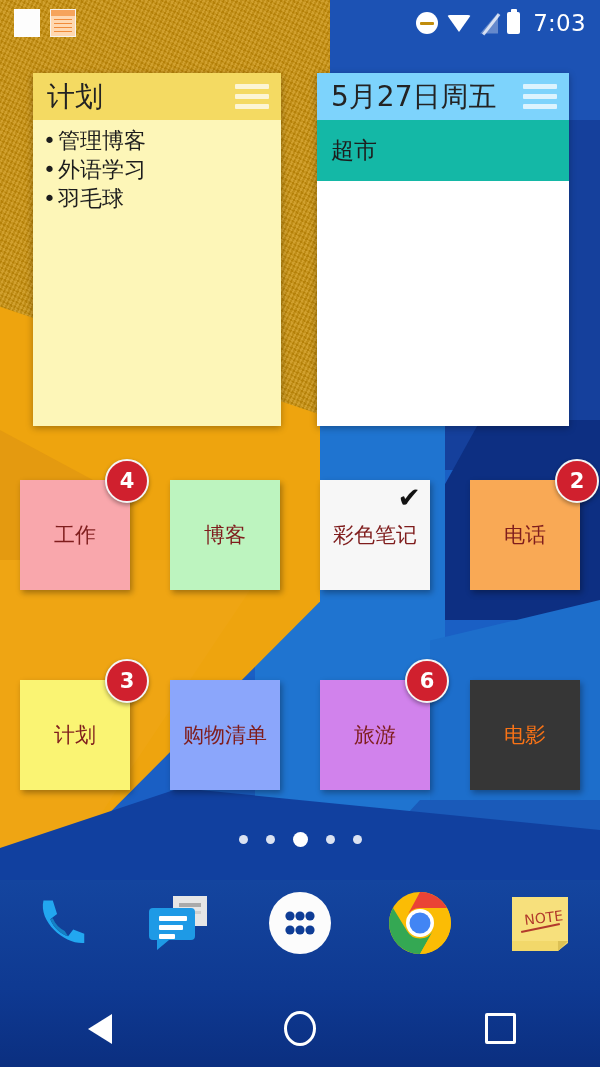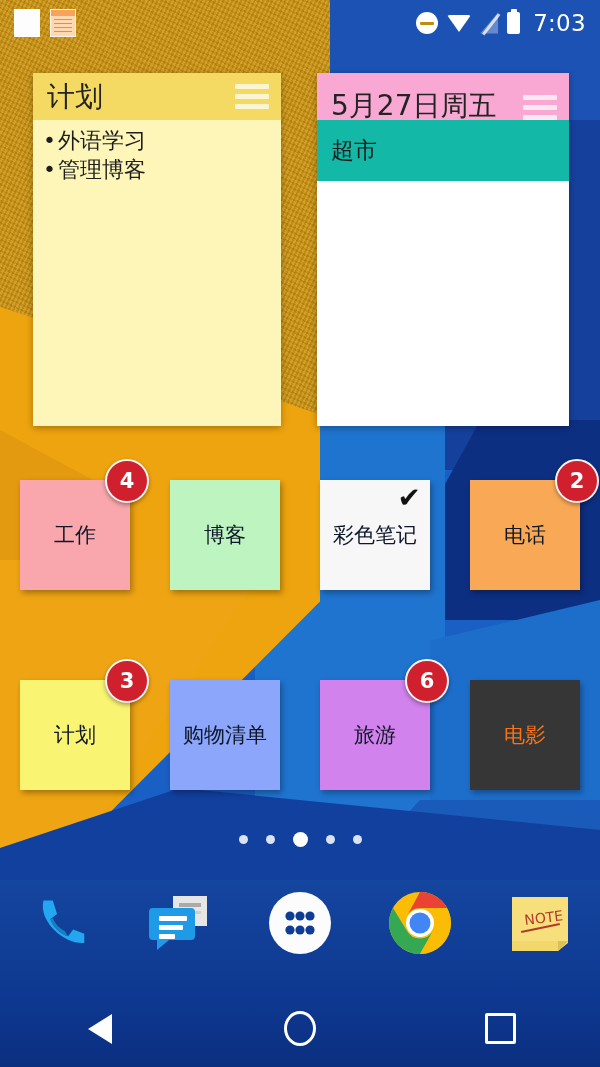--- a/index.html
+++ b/index.html
@@ -274,21 +274,21 @@
   .plan-item::before {
     content: "•";
     margin-right: 2px;
   }
 
   .widget-cal {
     left: 317px; top: 73px;
     width: 252px; height: 353px;
     background: #ffffff;
   }
-  .widget-cal .wg-head { background: #f9a8d4; align-items: flex-end; }
+  .widget-cal .wg-head { background: #7dd3fc; }
   .cal-row {
     height: 61px;
     display: flex;
     align-items: center;
     padding-left: 14px;
     font-size: 23px;
     color: #1d1d1d;
   }
   .cal-row.pink { background: #fce9ef; }
   .cal-row.yellow { background: #14b8a6; }
@@ -314,21 +314,21 @@
   .tile {
     position: relative;
     width: 110px; height: 110px;
     display: flex;
     align-items: center;
     justify-content: center;
     box-shadow: 2px 3px 6px rgba(0,0,0,.32);
   }
   .tile-label {
     font-size: 21px;
-    color: #0f172a;
+    color: #7f1d1d;
     line-height: 1;
   }
   .tile.dark .tile-label { color: #f97316; }
   .badge {
     position: absolute;
     right: -19px; top: -21px;
     width: 40px; height: 40px;
     border-radius: 50%;
     background: #d0202e;
     border: 2.5px solid #f4f4f4;
@@ -455,22 +455,23 @@
   <div class="widget widget-plan">
     <div class="wg-head">
       <div class="wg-title">计划</div>
       <div class="hamburger">
         <span></span>
           <span></span>
           <span></span>
       </div>
     </div>
     <div class="wg-body">
+      <div class="plan-item">管理博客</div>
       <div class="plan-item">外语学习</div>
-      <div class="plan-item">管理博客</div>
+      <div class="plan-item">羽毛球</div>
     </div>
   </div>
 
   <div class="widget widget-cal">
     <div class="wg-head">
       <div class="wg-title">5月27日周五</div>
       <div class="hamburger">
         <span></span>
           <span></span>
           <span></span>

